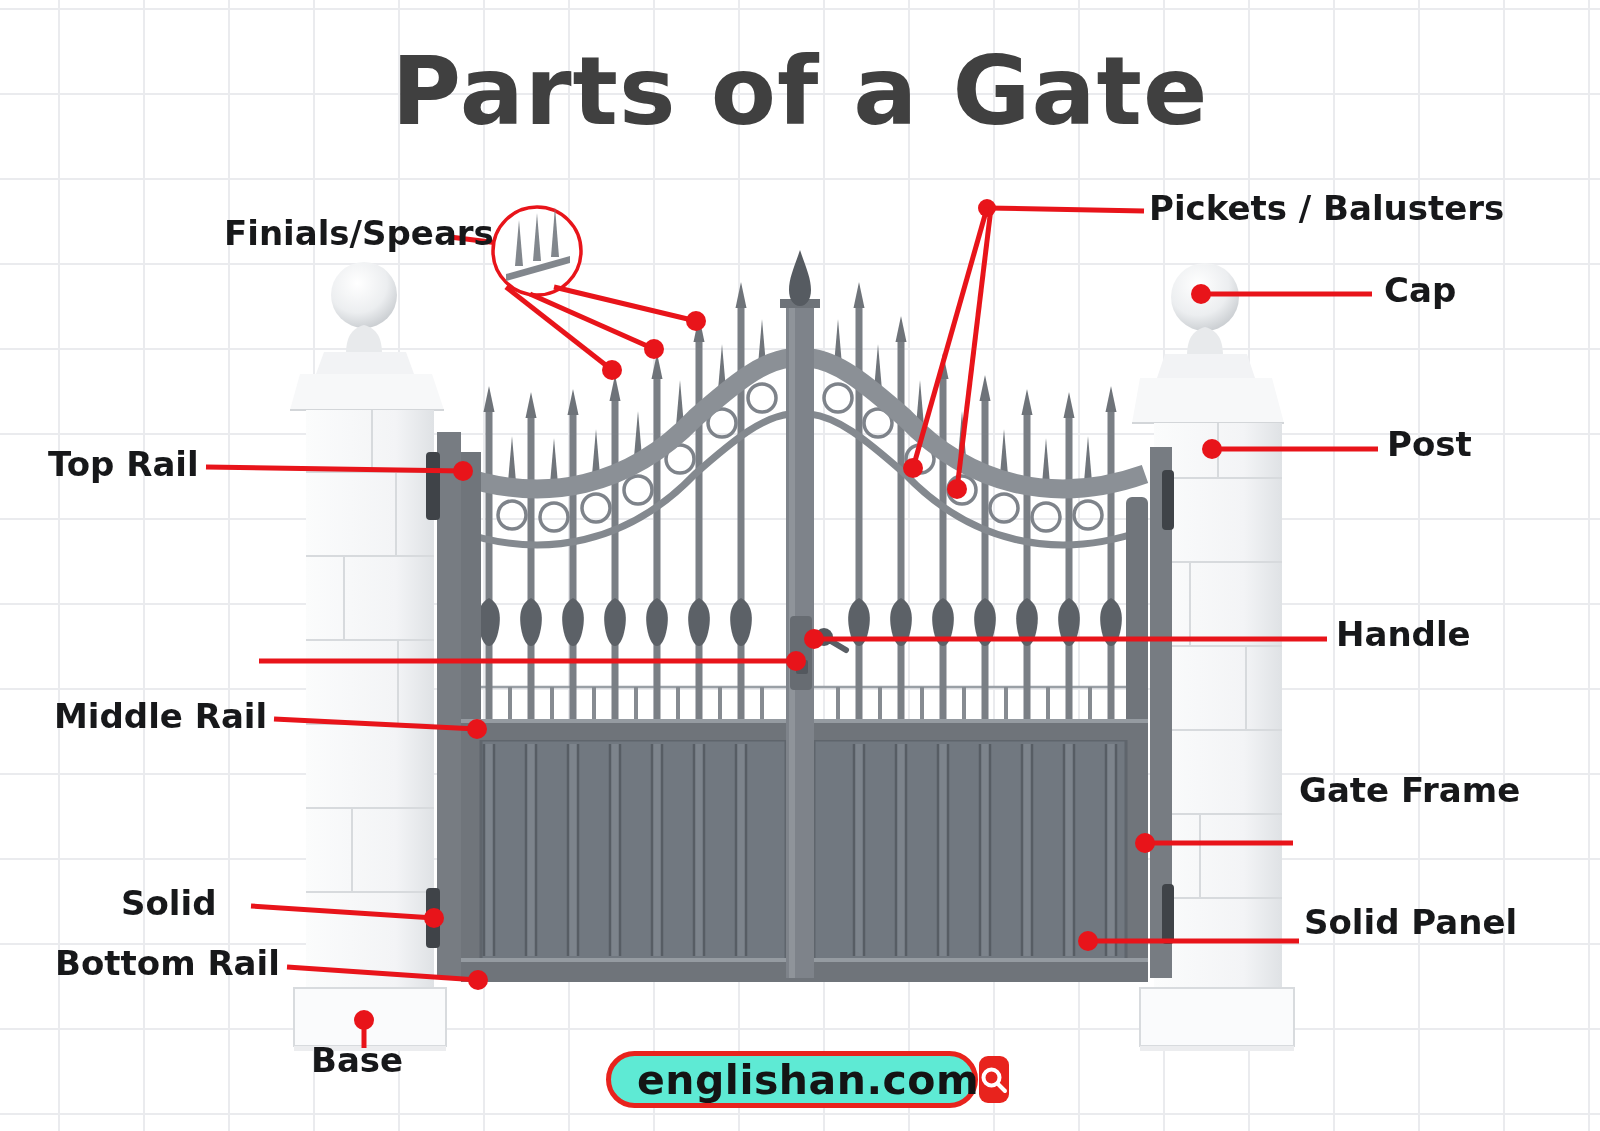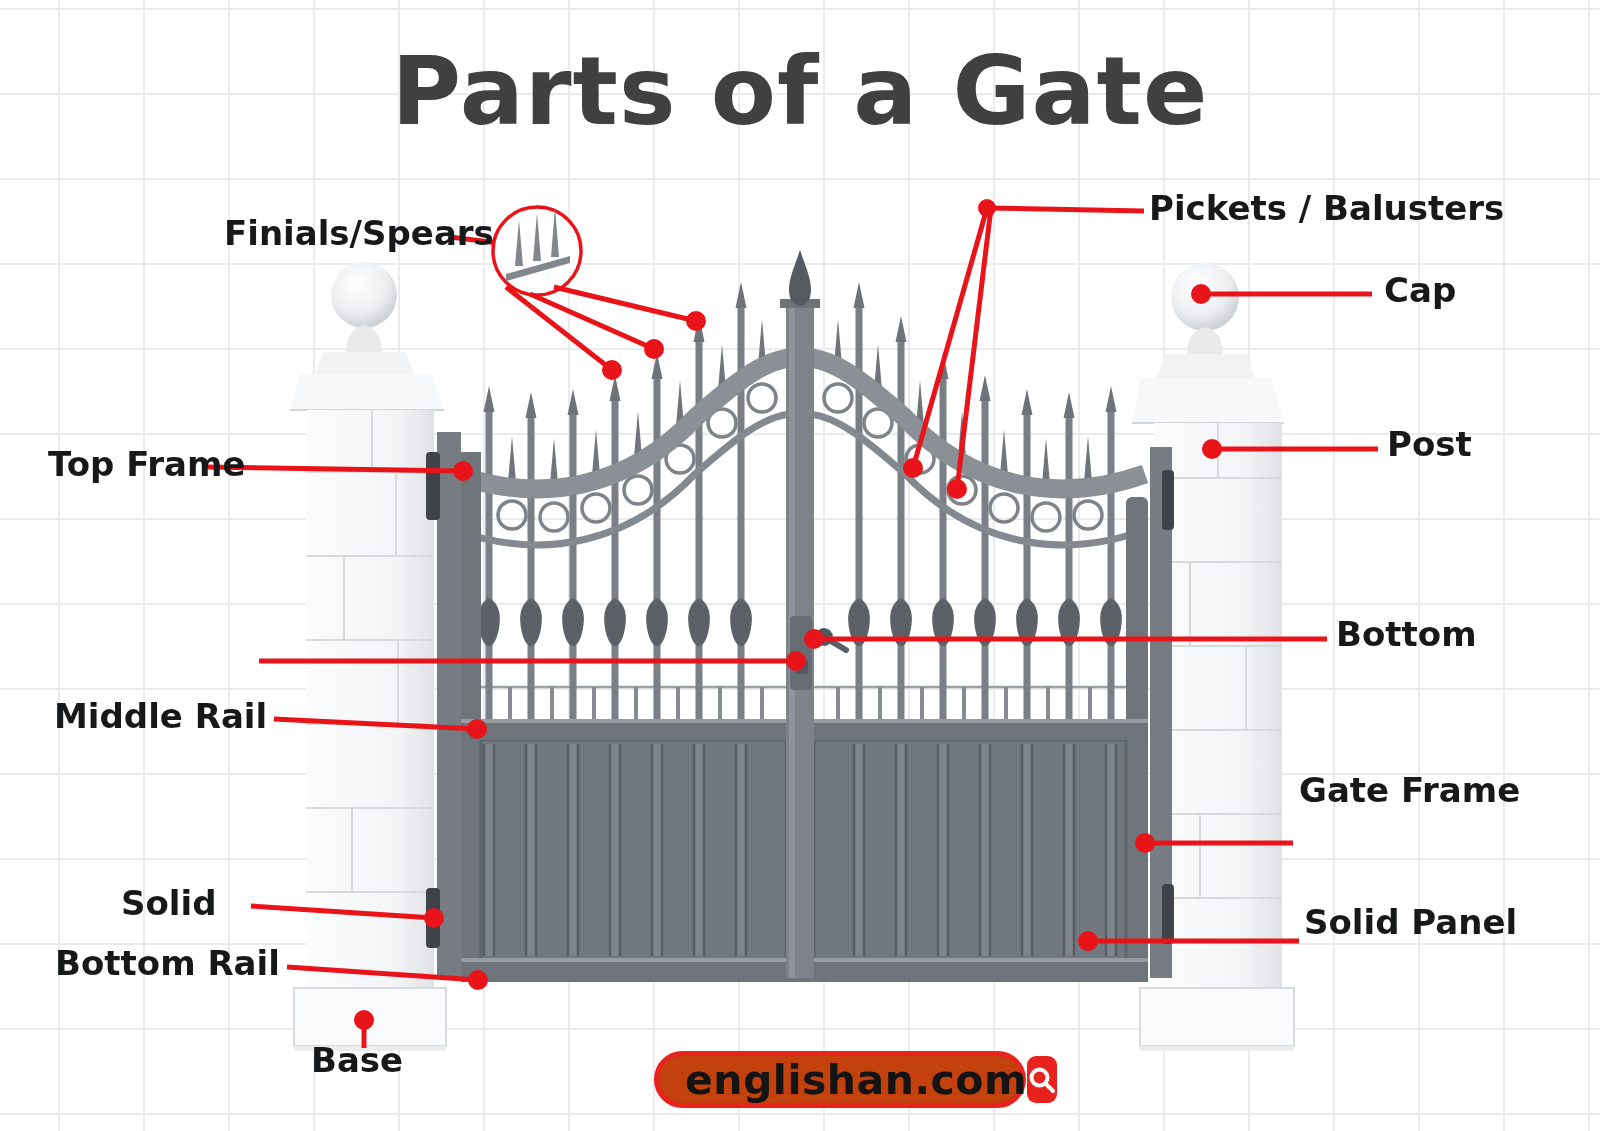--- a/index.html
+++ b/index.html
@@ -19,22 +19,22 @@
     font-size:95px;font-weight:800;letter-spacing:1px;
     color:#404040;
   }
   .lbl{
     position:absolute;
     font-size:34px;font-weight:800;color:#17181a;
     line-height:1.08;white-space:nowrap;
   }
   #gate-svg{position:absolute;left:0;top:0;}
   .footer-pill{
-    position:absolute;left:654px;top:1051px;width:372px;height:57px;
-    background:#c2410c;border:5px solid #e8231d;border-radius:34px;
+    position:absolute;left:606px;top:1051px;width:372px;height:57px;
+    background:#5eead4;border:5px solid #e8231d;border-radius:34px;
     box-sizing:border-box;display:flex;align-items:flex-start;
   }
   .footer-site{
     flex:1;padding-left:26px;
     font-size:41px;font-weight:800;color:#141414;letter-spacing:0.5px;
   }
   .footer-search{
     width:54px;height:47px;margin-right:1px;border-radius:9px;
     background:#e8231d;display:flex;align-items:center;justify-content:center;
   }
@@ -372,24 +372,24 @@
 
     <line x1="364" y1="1020" x2="364" y2="1048"></line>
       <circle cx="364" cy="1020" r="10" stroke="none"></circle>
   </g>
 </svg>
 
 <div class="lbl" style="left:224px;top:215px;">Finials/Spears</div>
 <div class="lbl" style="left:1149px;top:190px;">Pickets / Balusters</div>
 <div class="lbl" style="left:1384px;top:272px;text-align:center;">Cap</div>
 <div class="lbl" style="left:1387px;top:426px;">Post</div>
-<div class="lbl" style="left:48px;top:446px;">Top Frame</div>
+<div class="lbl" style="left:48px;top:446px;">Top Rail</div>
 <div class="lbl" style="left:42px;top:608px;">
 </div>
-<div class="lbl" style="left:1336px;top:616px;">Bottom</div>
+<div class="lbl" style="left:1336px;top:616px;">Handle</div>
 <div class="lbl" style="left:54px;top:698px;">Middle Rail</div>
 <div class="lbl" style="left:1299px;top:772px;">Gate Frame</div>
 <div class="lbl" style="left:121px;top:885px;">Solid</div>
 <div class="lbl" style="left:1304px;top:904px;">Solid Panel</div>
 <div class="lbl" style="left:55px;top:945px;">Bottom Rail</div>
 <div class="lbl" style="left:311px;top:1042px;">Base</div>
 
 <div class="footer-pill">
   <div class="footer-site">englishan.com</div>
   <div class="footer-search">

